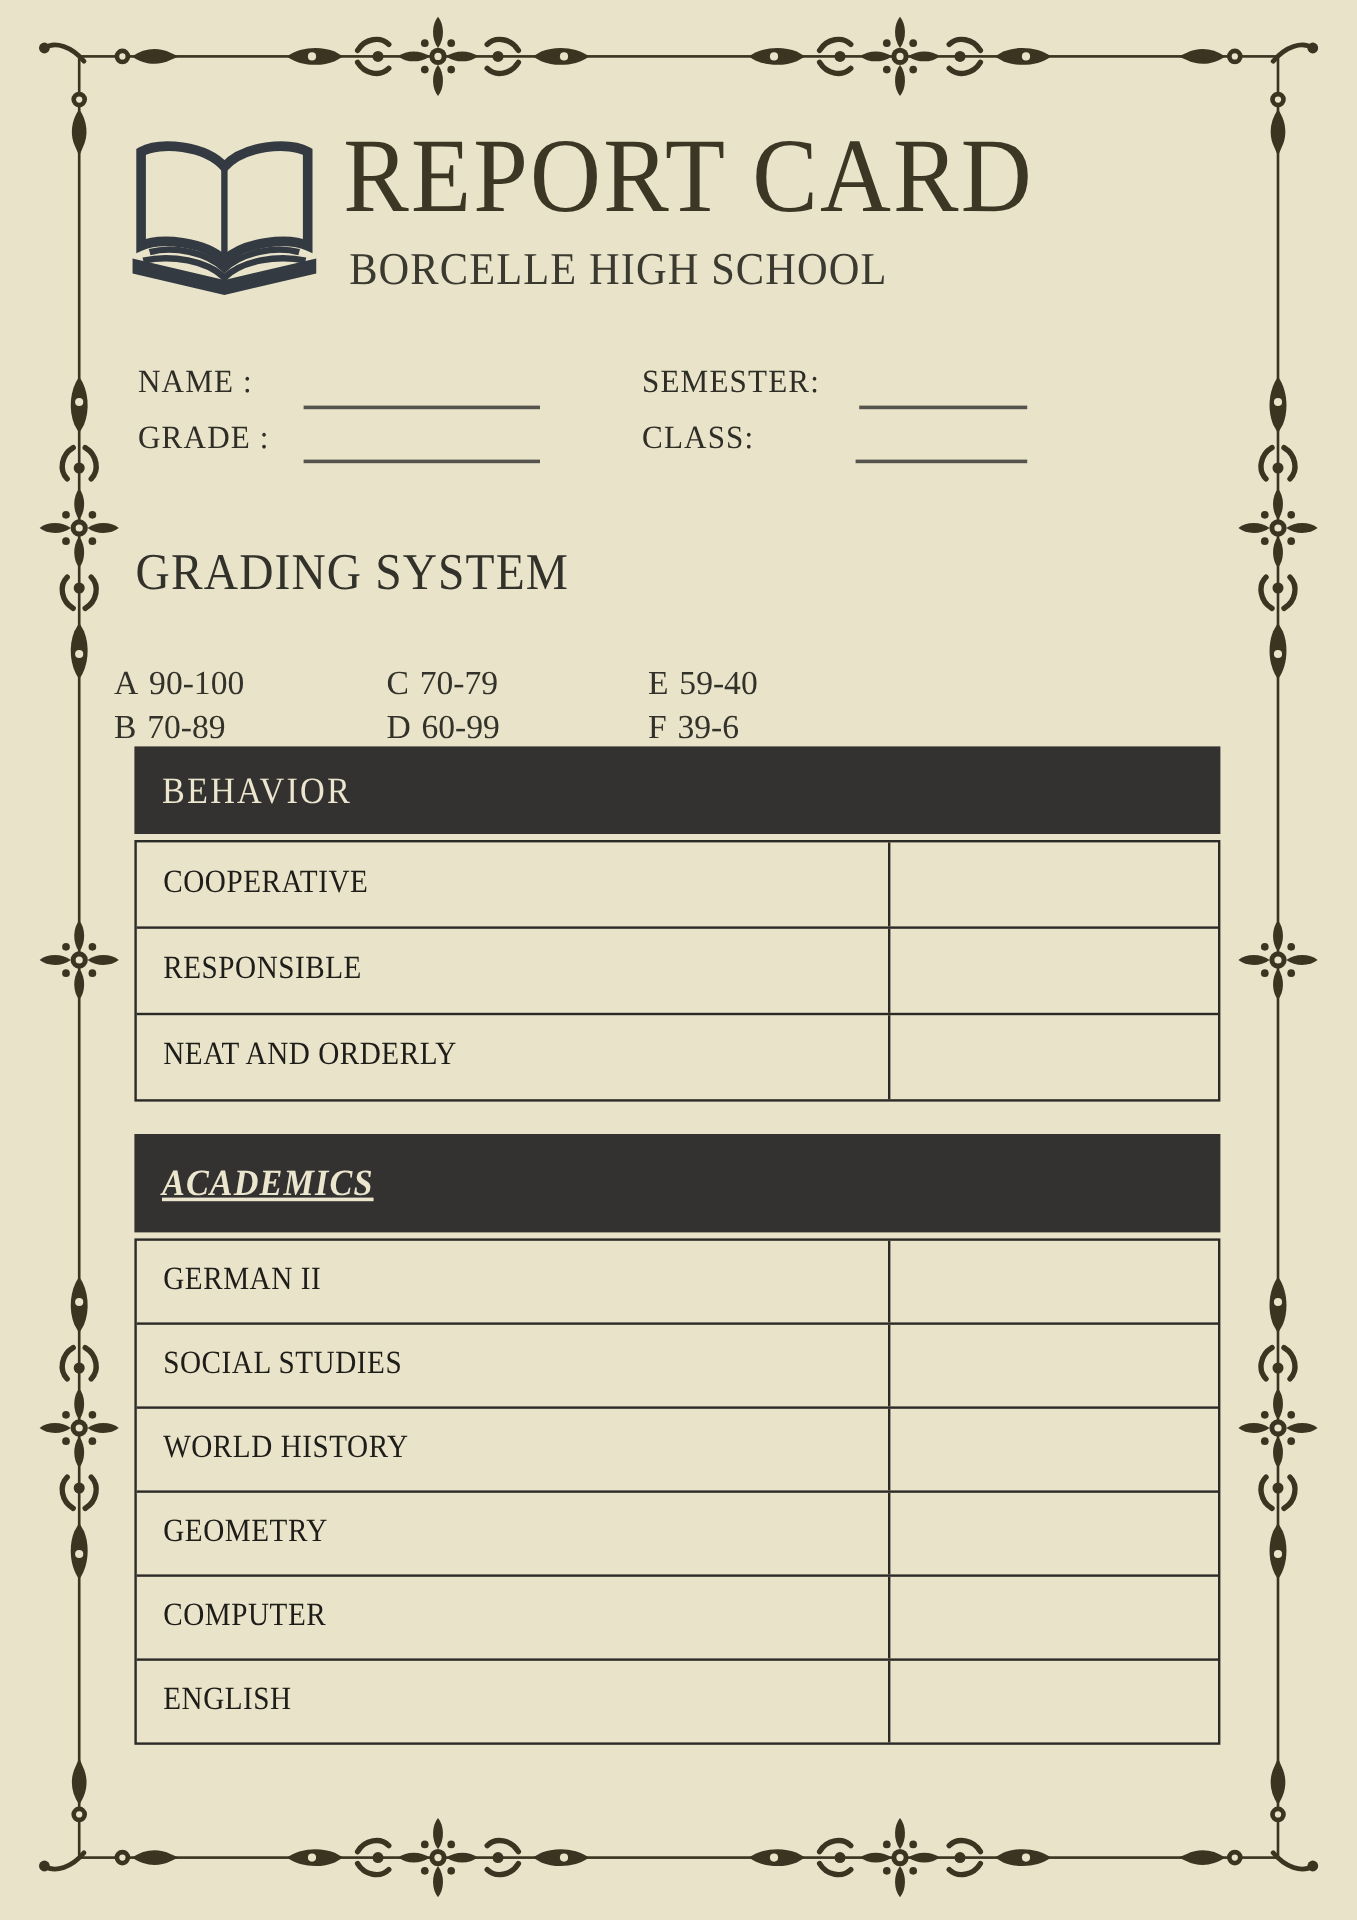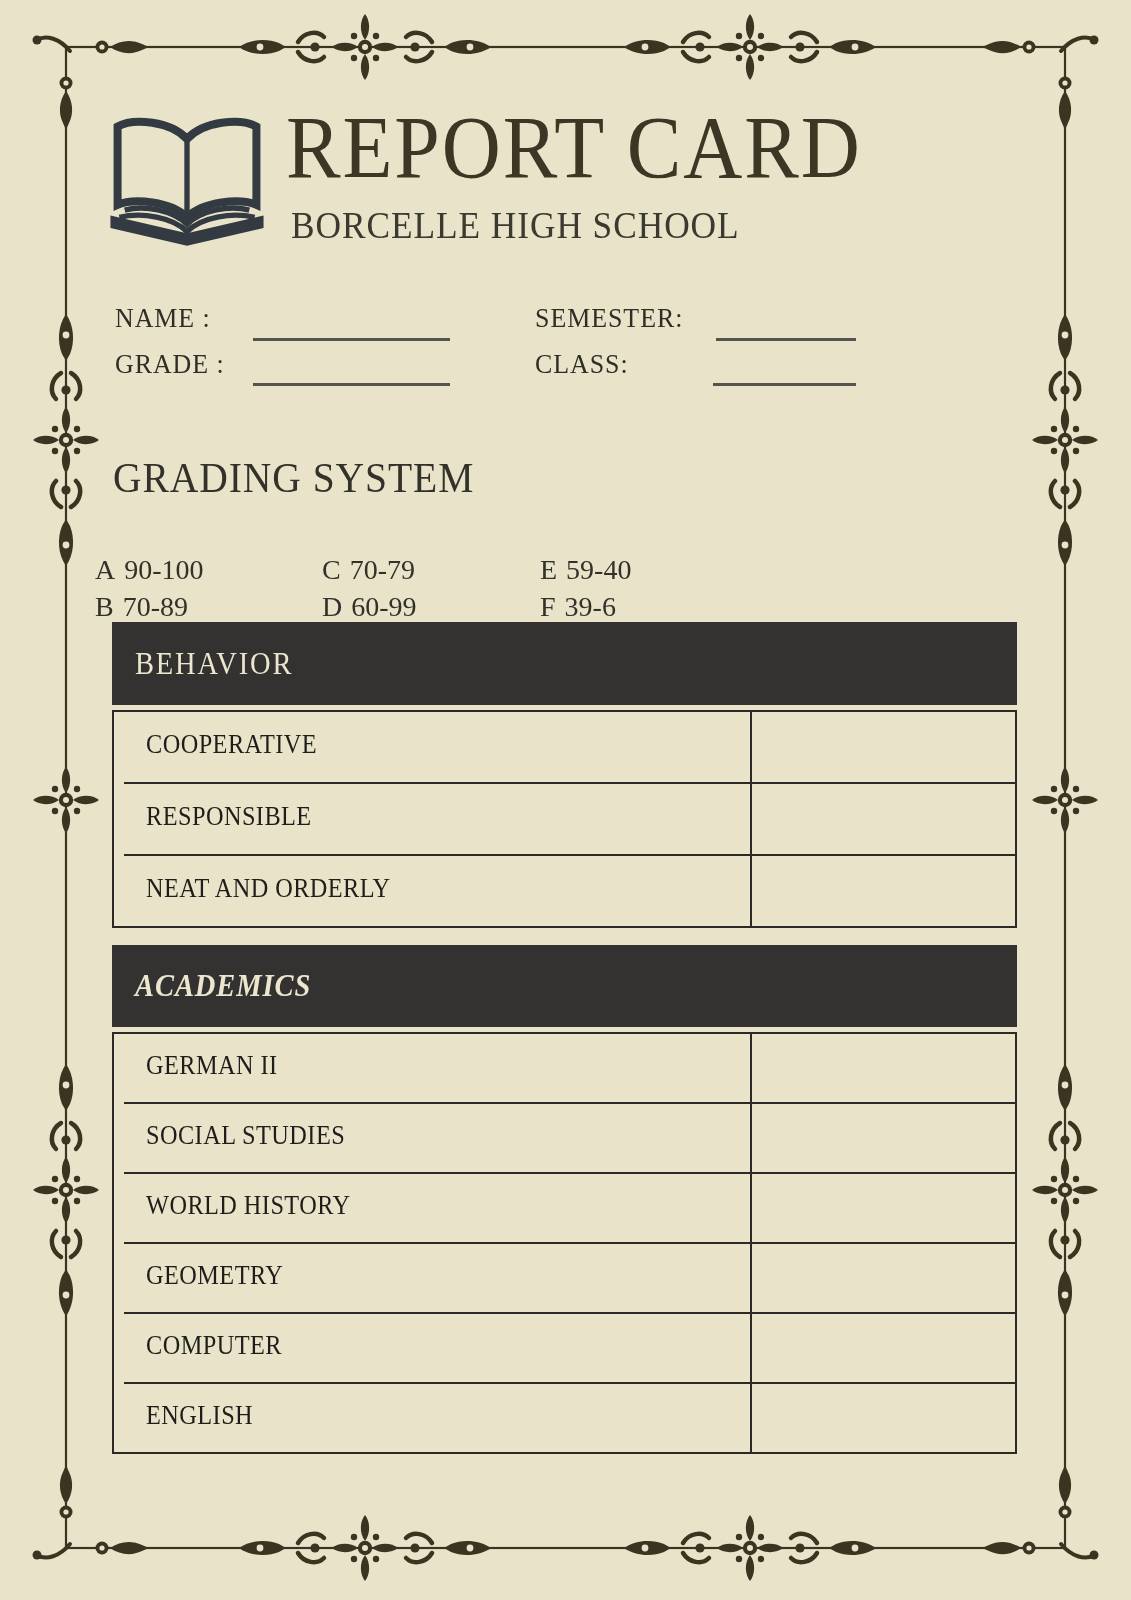--- a/index.html
+++ b/index.html
@@ -51,29 +51,29 @@
     margin-top:40px;
   }
   .scale-item{font-size:28px;color:#32312a;white-space:nowrap;}
   .scale-item .range{margin-left:9px;}
   .gtable{position:absolute;left:112px;width:905px;}
   .gtable .bar{
     background:var(--header-bar);color:var(--header-text);
     display:flex;align-items:center;padding-left:23px;box-sizing:border-box;
   }
   .behavior-table{top:622px;}
-  .behavior-table .bar{height:83px;}
+  .behavior-table .bar{height:73px;}
   .academics-table{top:945px;}
-  .academics-table .bar{height:82px;}
+  .academics-table .bar{height:82px;text-decoration:underline;}
   .bar .bar-text{
     font-size:31px;letter-spacing:2px;transform:scaleX(.92);transform-origin:left center;white-space:nowrap;
   }
   .academics-table .bar .bar-text{font-style:italic;font-weight:bold;letter-spacing:1px;}
   .rows{border:2px solid var(--table-line);margin-top:5px;}
-  .grow{display:flex;border-bottom:2px solid var(--table-line);margin-left:10px;}
+  .grow{display:flex;border-bottom:2px solid var(--table-line);}
   .grow:last-child{border-bottom:none;}
   .behavior-table .grow{height:70px;}
   .academics-table .grow{height:68px;}
   .cell{box-sizing:border-box;display:flex;align-items:center;}
   .cell.lab{width:628px;border-right:2px solid var(--table-line);padding-left:22px;padding-bottom:6px;}
   .cell.grd{flex:1;}
   .cell .row-text{
     font-size:27px;letter-spacing:.5px;color:var(--row-text);
     transform:scaleX(.9);transform-origin:left center;white-space:nowrap;
   }

